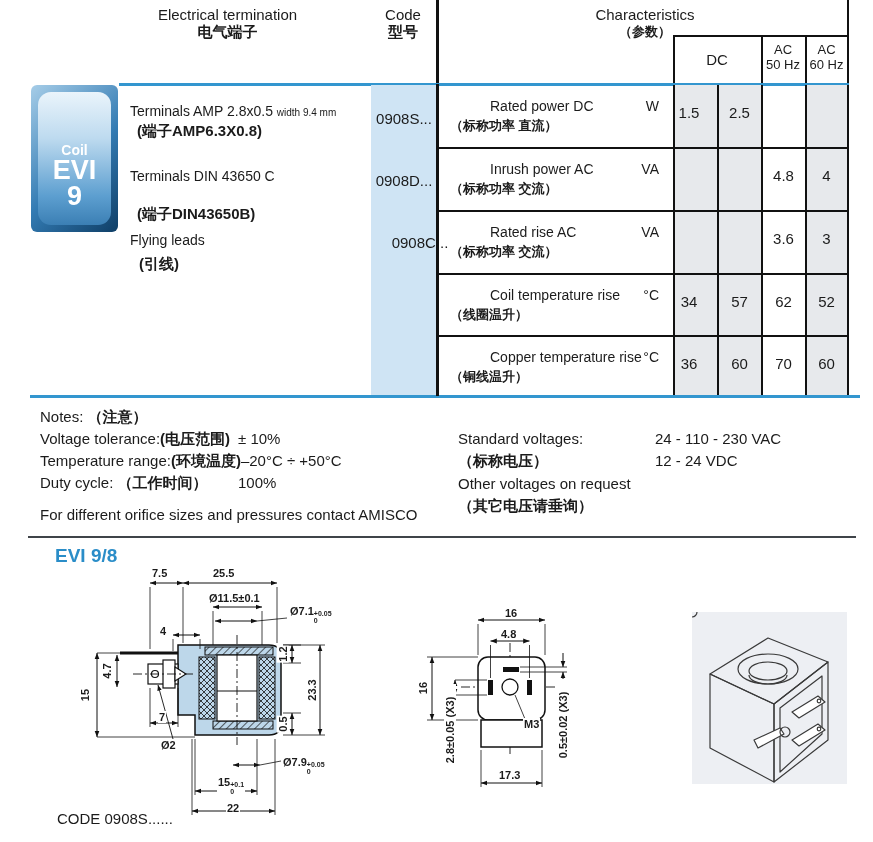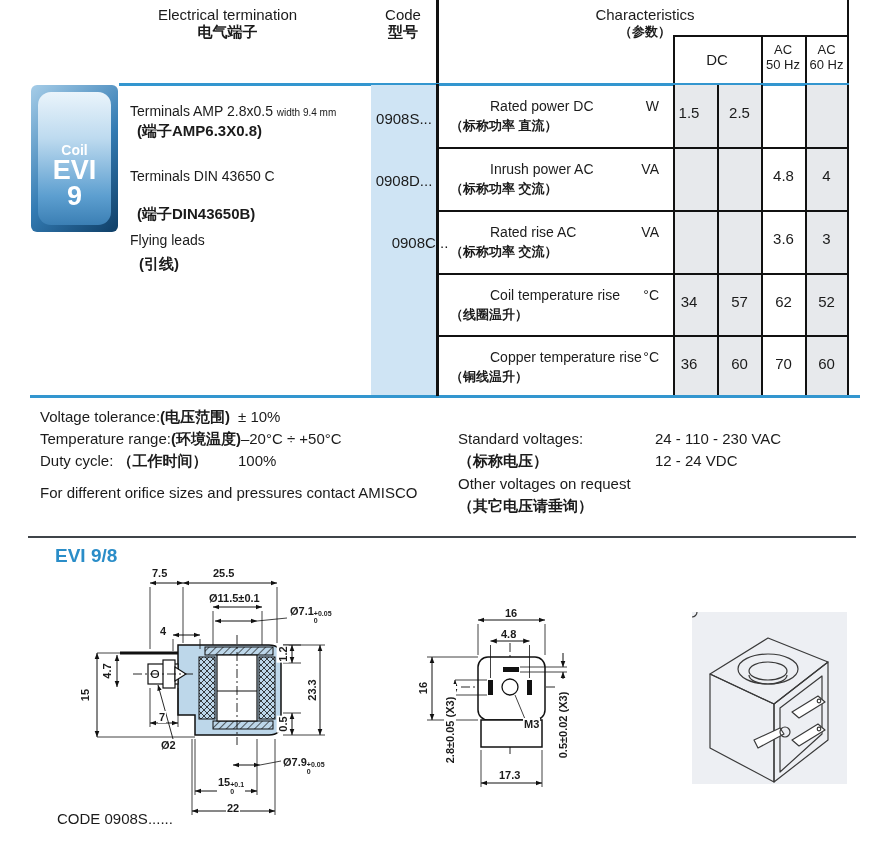--- a/index.html
+++ b/index.html
@@ -166,20 +166,24 @@
     <div class="c-en">Copper temperature rise</div>
     <div class="c-zh">（铜线温升）</div>
     <div class="c-unit">°C</div>
     <div class="cv cv1">36</div>
     <div class="cv cv2">60</div>
     <div class="cv cv3">70</div>
     <div class="cv cv4">60</div>
   </div>
 
   <div class="abs" style="left:40px; top:408px; width:400px;">
+    <div class="note-line">
+      <span class="en15">Notes:</span>
+      <span class="zh">（注意）</span>
+    </div>
     <div class="note-line">
       <span class="en15">Voltage tolerance:</span><span class="zh">(电压范围)</span>
       <span class="note-val en15">± 10%</span>
     </div>
     <div class="note-line">
       <span class="en15">Temperature range:</span><span class="zh">(环境温度)</span><span class="en15">–20°C ÷ +50°C</span>
     </div>
     <div class="note-line">
       <span class="en15">Duty cycle:</span>
       <span class="zh">（工作时间）</span>

